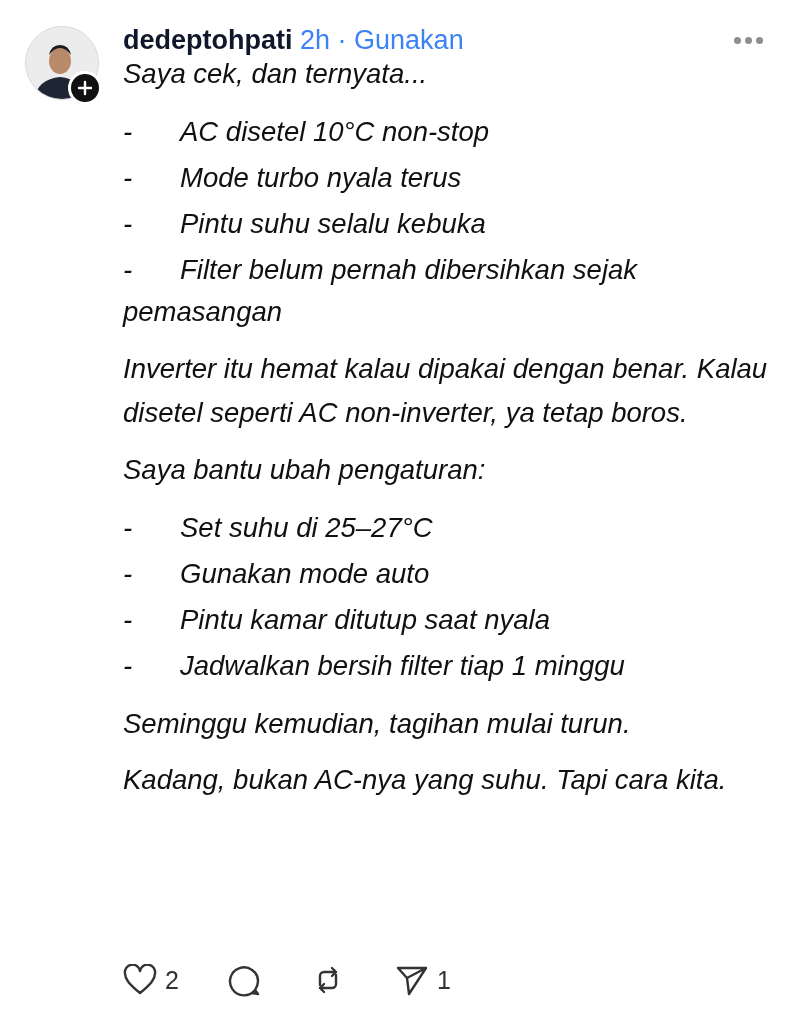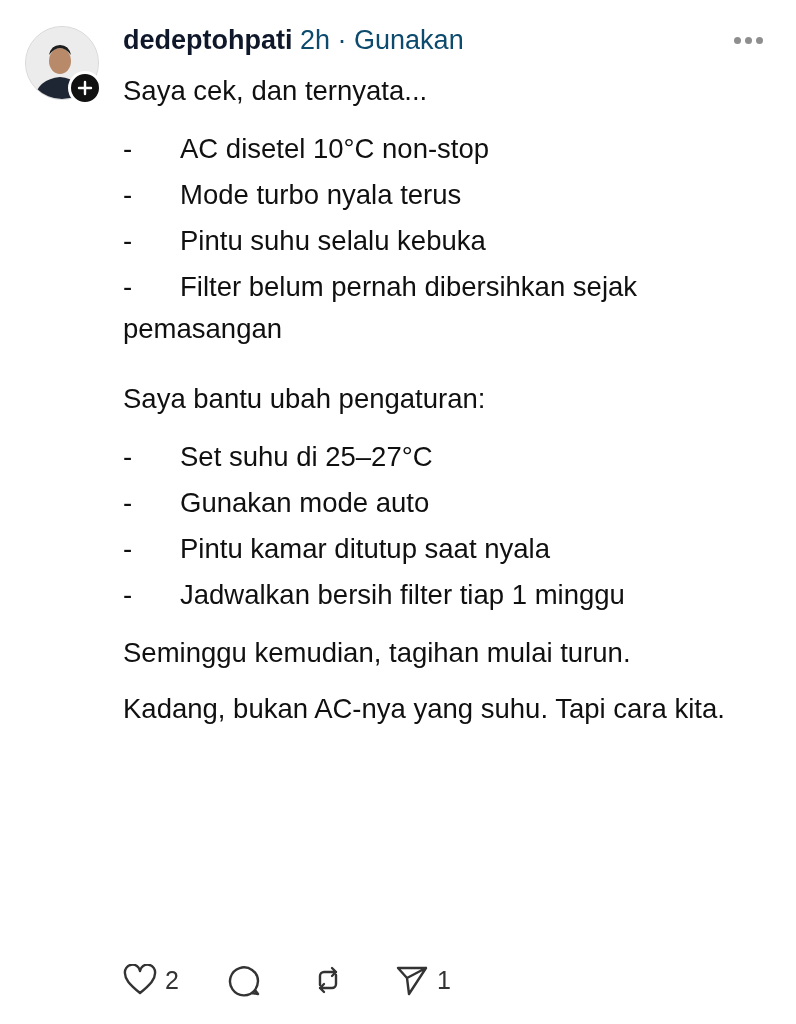--- a/index.html
+++ b/index.html
@@ -6,25 +6,25 @@
   body { width:796px; height:1024px; position:relative; overflow:hidden;
          font-family:"Liberation Sans", sans-serif; color:#101010; }
   .avatar { position:absolute; left:25px; top:26px; width:72px; height:72px; border-radius:50%;
             background:#e9e9e9; border:1px solid #d8d8d8; overflow:hidden; }
   .avatar svg { width:100%; height:100%; display:block; }
   .follow-badge { position:absolute; left:68px; top:71px; width:34px; height:34px; border-radius:50%;
                   background:#111; border:3px solid #fff; box-sizing:border-box;
                   display:flex; align-items:center; justify-content:center; cursor:pointer; }
   .header { position:absolute; left:123px; top:22px; font-size:27px; line-height:36px; white-space:nowrap; }
   .username { font-weight:bold; color:#0f172a; cursor:pointer; }
-  .meta { color:#0c4a6e; }
+  .meta { color:#3b82f6; }
   .more { position:absolute; left:734px; top:34px; width:30px; height:12px; display:flex; gap:4px;
           align-items:center; cursor:pointer; }
   .more span { width:7px; height:7px; border-radius:50%; background:#8e8e8e; display:block; }
-  .body { position:absolute; left:123px; top:68px; width:660px; font-size:27.5px; line-height:46px; }
+  .body { position:absolute; left:123px; top:51px; width:660px; font-size:27.5px; line-height:46px;font-style:italic; }
   .para { margin:0; }
   .li { display:flex; }
   .li .dash { width:57px; flex:none; }
   .gap { height:12px; }
   .actions { position:absolute; left:123px; top:960px; height:40px; display:flex; align-items:center; }
   .act { display:flex; align-items:center; cursor:pointer; }
   .act svg { display:block; }
   .act .count { font-size:25px; color:#333; margin-left:8px; }
 </style>
 </head>
@@ -69,20 +69,21 @@
   <div class="li">
       <span class="dash">-</span>
       <span>Pintu suhu selalu kebuka</span>
     </div>
   <div class="li">
       <span class="dash">-</span>
       <span>Filter belum pernah dibersihkan sejak</span>
     </div>
   <p class="para" style="margin-top:-4px">pemasangan</p>
   <div class="gap" style="height:12px"></div>
+  <p class="para" style="line-height:44px">Inverter itu hemat kalau dipakai dengan benar. Kalau disetel seperti AC non-inverter, ya tetap boros.</p>
   <div class="gap" style="height:12px"></div>
   <p class="para">Saya bantu ubah pengaturan:</p>
   <div class="gap" style="height:12px"></div>
   <div class="li">
       <span class="dash">-</span>
       <span>Set suhu di 25–27°C</span>
     </div>
   <div class="li">
       <span class="dash">-</span>
       <span>Gunakan mode auto</span>

